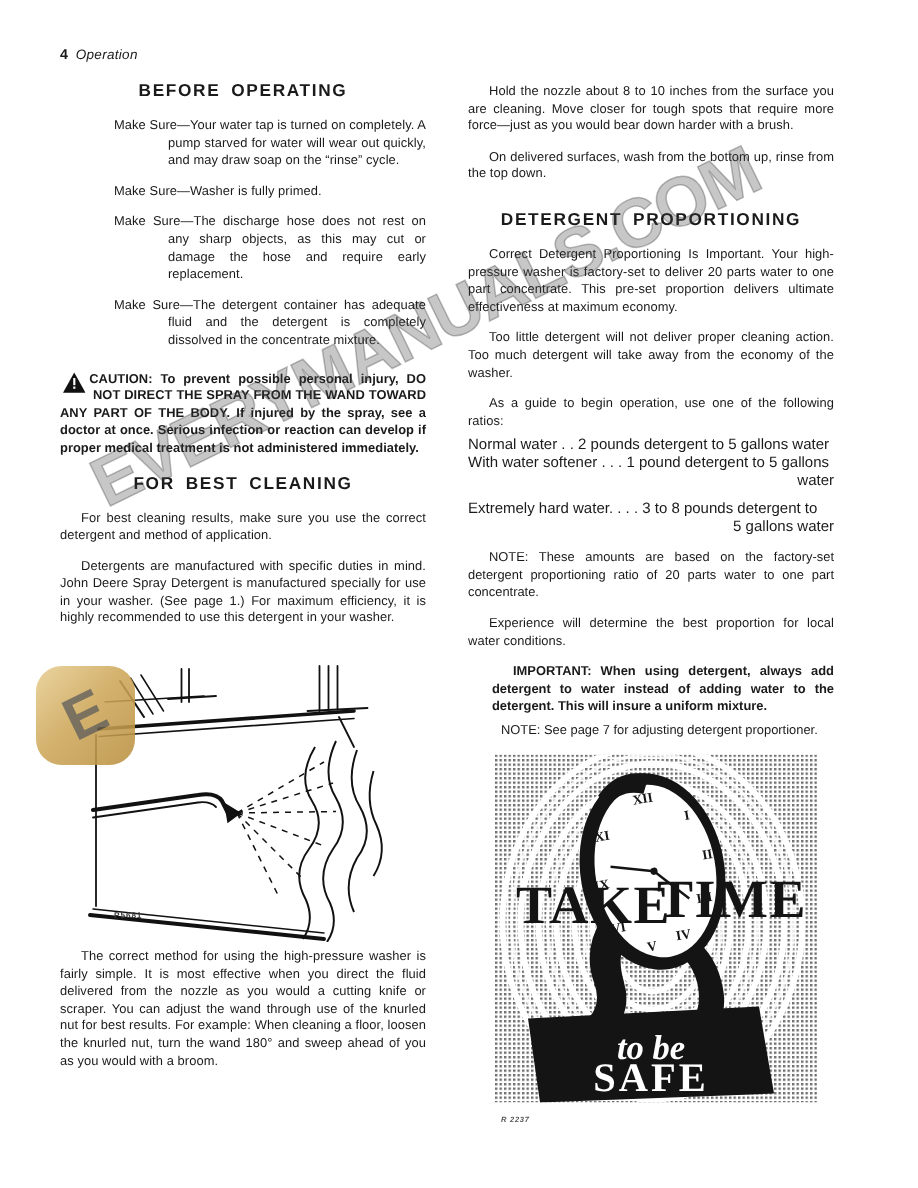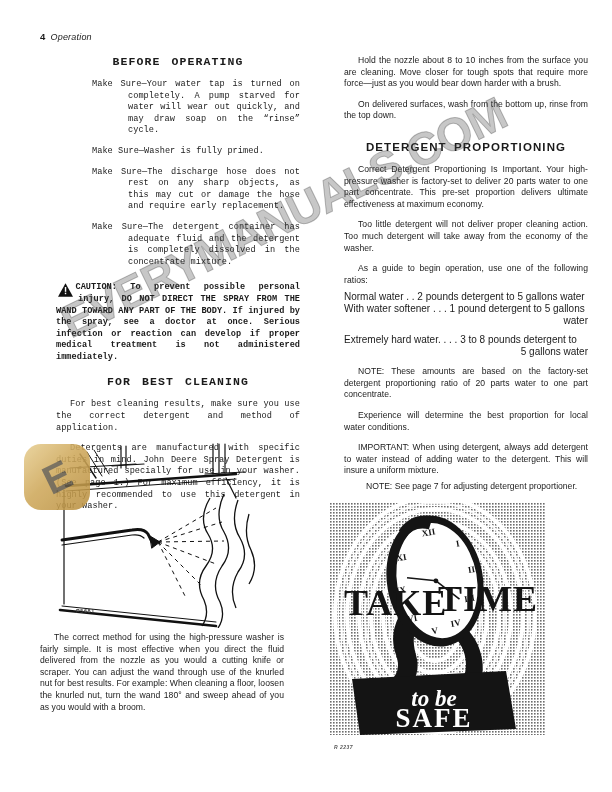--- a/index.html
+++ b/index.html
@@ -42,22 +42,22 @@
     font-style: italic;
     font-size: 9px;
   }
 
   
   .col {
     position: absolute;
     top: 55px;
     width: 244px;
   }
-  .col-left  { left: 56px; font-family: Liberation Mono, monospace; }
-  .col-right { left: 344px; }
+  .col-left  { left: 40px; }
+  .col-right { left: 312px; }
 
   h2.head {
     font-size: 11.5px;
     font-weight: bold;
     text-align: center;
     letter-spacing: 1.1px;
     margin: 0 0 11px 0;
     word-spacing: 3px;
   }
   h2.head.sp-top { margin-top: 19px; }
@@ -119,26 +119,26 @@
 
   .note {
     font-size: 8.6px;
     line-height: 11.6px;
     text-align: justify;
     text-indent: 14px;
     margin: 0 0 9px 0;
   }
 
   .important {
-    font-weight: normal;
+    font-weight: bold;
     font-size: 8.6px;
     line-height: 11.6px;
     text-align: justify;
     text-indent: 14px;
-    margin: 0 0 4px 0;
+    margin: 0 0 4px 16px;
   }
 
   
   .fig-spray {
     position: absolute;
     left: 40px;
     top: 438px;
     width: 248px;
     height: 190px;
   }

